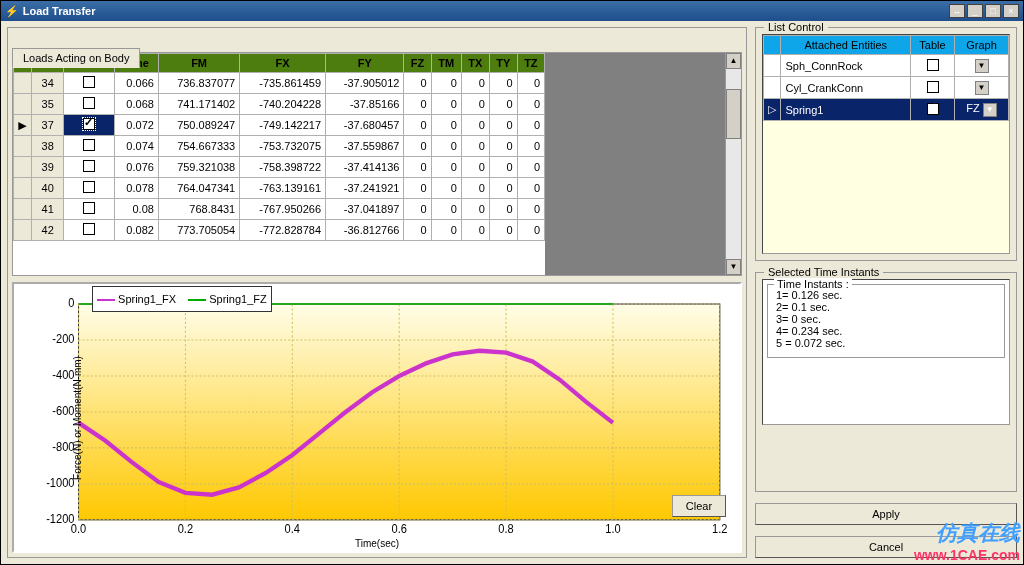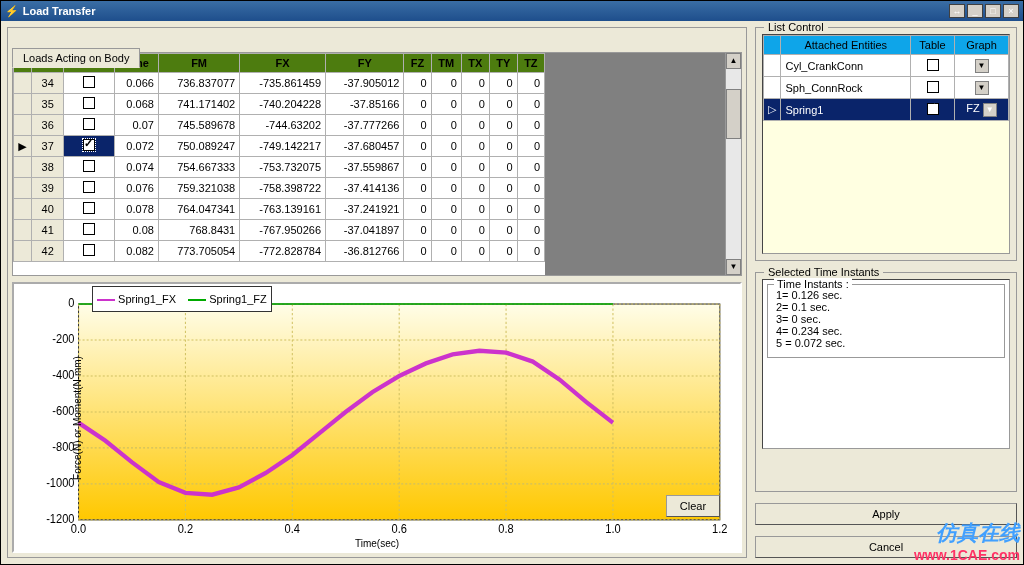--- a/index.html
+++ b/index.html
@@ -32,27 +32,27 @@
 .chartbox { flex: 1; border: 2px inset #fff; background: #fff; margin-top: 6px; position: relative; overflow: hidden; }
 .fieldset { border: 1px solid #999; padding: 6px; position: relative; }
 .fieldset .legend { position: absolute; top: -7px; left: 8px; background: #ece9d8; padding: 0 4px; font-size: 11px; }
 .listctrl { background: #ffffe1; border: 1px inset #999; min-height: 220px; }
 .listctrl table { width: 100%; border-collapse: collapse; }
 .listctrl th, .listctrl td { border: 1px solid #b0b0b0; padding: 3px 4px; text-align: center; background: #fff; }
 .listctrl th { background: #0ea5e9; font-weight: normal; }
 .listctrl tr.selrow td { background: #0a246a; color: #fff; }
 .listctrl tr.selrow .ck { background: #fff; }
 .dd { width: 14px; height: 14px; background: #d4d0c8; border: 1px solid #808080; display: inline-block; font-size: 8px; line-height: 12px; text-align: center; }
-.timeinstants { background: #fff; border: 1px inset #999; height: 170px; padding: 4px; }
+.timeinstants { background: #fff; border: 1px inset #999; height: 146px; padding: 4px; }
 .tifs { border: 1px solid #999; padding: 4px 8px 8px; position: relative; }
 .tifs .tl { position: absolute; top: -7px; left: 6px; background: #fff; padding: 0 3px; }
 .btn { background: #ece9d8; border: 1px solid #999; border-right-color: #555; border-bottom-color: #555; padding: 4px 0; text-align: center; cursor: pointer; }
 .watermark1 { position: absolute; right: 4px; bottom: 18px; color: #41a0ff; font-size: 21px; font-weight: bold; font-style: italic; font-family: "Microsoft YaHei",SimHei,sans-serif; z-index: 99; }
 .watermark2 { position: absolute; right: 4px; bottom: 2px; color: #f36; font-size: 14px; font-weight: bold; z-index: 99; }
-.clearbtn { position: absolute; right: 20px; bottom: 34px; width: 54px; }
+.clearbtn { position: absolute; right: 14px; bottom: 34px; width: 54px; }
 .plot-yaxis-label { position: absolute; left: 2px; top: 50%; transform: translateY(-50%) rotate(-90deg); transform-origin: center; font-size: 10px; white-space: nowrap; }
 .plot-xaxis-label { position: absolute; bottom: 2px; left: 50%; transform: translateX(-50%); font-size: 10px; }
 .plot-legend { position: absolute; top: 2px; left: 78px; border: 1px solid #333; background: #fff; padding: 6px 4px; font-size: 9px; display: flex; gap: 12px; align-items: center; }
 .lswatch { width: 18px; height: 2px; display: inline-block; vertical-align: middle; }
 </style>
 </head>
 <body>
 
 <div class="window">
   <div class="titlebar">
@@ -105,34 +105,20 @@
                   <td class="num">0</td>
                 </tr>
                 <tr>
                   <td class="rowhdr"></td>
                   <td class="rowhdr">35</td>
                   <td><span class="ck"></span></td>
                   <td class="num">0.068</td>
                   <td class="num">741.171402</td>
                   <td class="num">-740.204228</td>
                   <td class="num">-37.85166</td>
-                  <td class="num">0</td>
-                  <td class="num">0</td>
-                  <td class="num">0</td>
-                  <td class="num">0</td>
-                  <td class="num">0</td>
-                </tr>
-                <tr>
-                  <td class="rowhdr"></td>
-                  <td class="rowhdr">36</td>
-                  <td><span class="ck"></span></td>
-                  <td class="num">0.07</td>
-                  <td class="num">745.589678</td>
-                  <td class="num">-744.63202</td>
-                  <td class="num">-37.777266</td>
                   <td class="num">0</td>
                   <td class="num">0</td>
                   <td class="num">0</td>
                   <td class="num">0</td>
                   <td class="num">0</td>
                 </tr>
                 <tr>
                   <td class="rowhdr">▶</td>
                   <td class="rowhdr">37</td>
                   <td class="sel"><span class="ck chk"></span></td>
@@ -288,27 +274,27 @@
                 <tr>
               <th style="width:14px"></th>
               <th>Attached Entities</th>
               <th style="width:44px">Table</th>
               <th style="width:54px">Graph</th>
             </tr>
               </thead>
             <tbody id="lc-body">
                 <tr>
                   <td></td>
+                  <td style="text-align: left;">Sph_ConnRock</td>
+                  <td><span class="ck"></span></td>
+                  <td><span></span> <span class="dd">▼</span></td>
+                </tr>
+                <tr>
+                  <td></td>
                   <td style="text-align: left;">Cyl_CrankConn</td>
-                  <td><span class="ck"></span></td>
-                  <td><span></span> <span class="dd">▼</span></td>
-                </tr>
-                <tr>
-                  <td></td>
-                  <td style="text-align: left;">Sph_ConnRock</td>
                   <td><span class="ck"></span></td>
                   <td><span></span> <span class="dd">▼</span></td>
                 </tr>
                 <tr class="selrow">
                   <td>▷</td>
                   <td style="text-align: left;">Spring1</td>
                   <td><span class="ck chk"></span></td>
                   <td><span>FZ</span> <span class="dd">▼</span></td>
                 </tr>
               </tbody>

